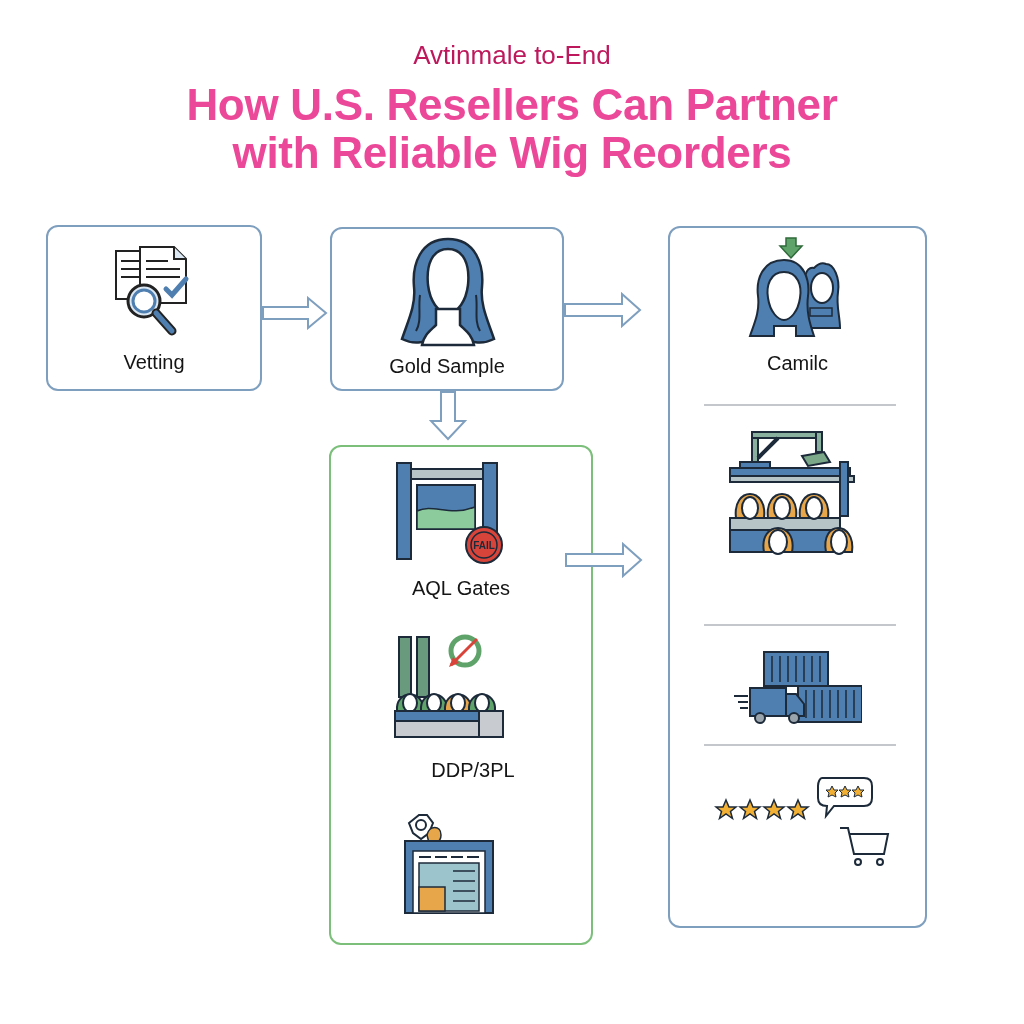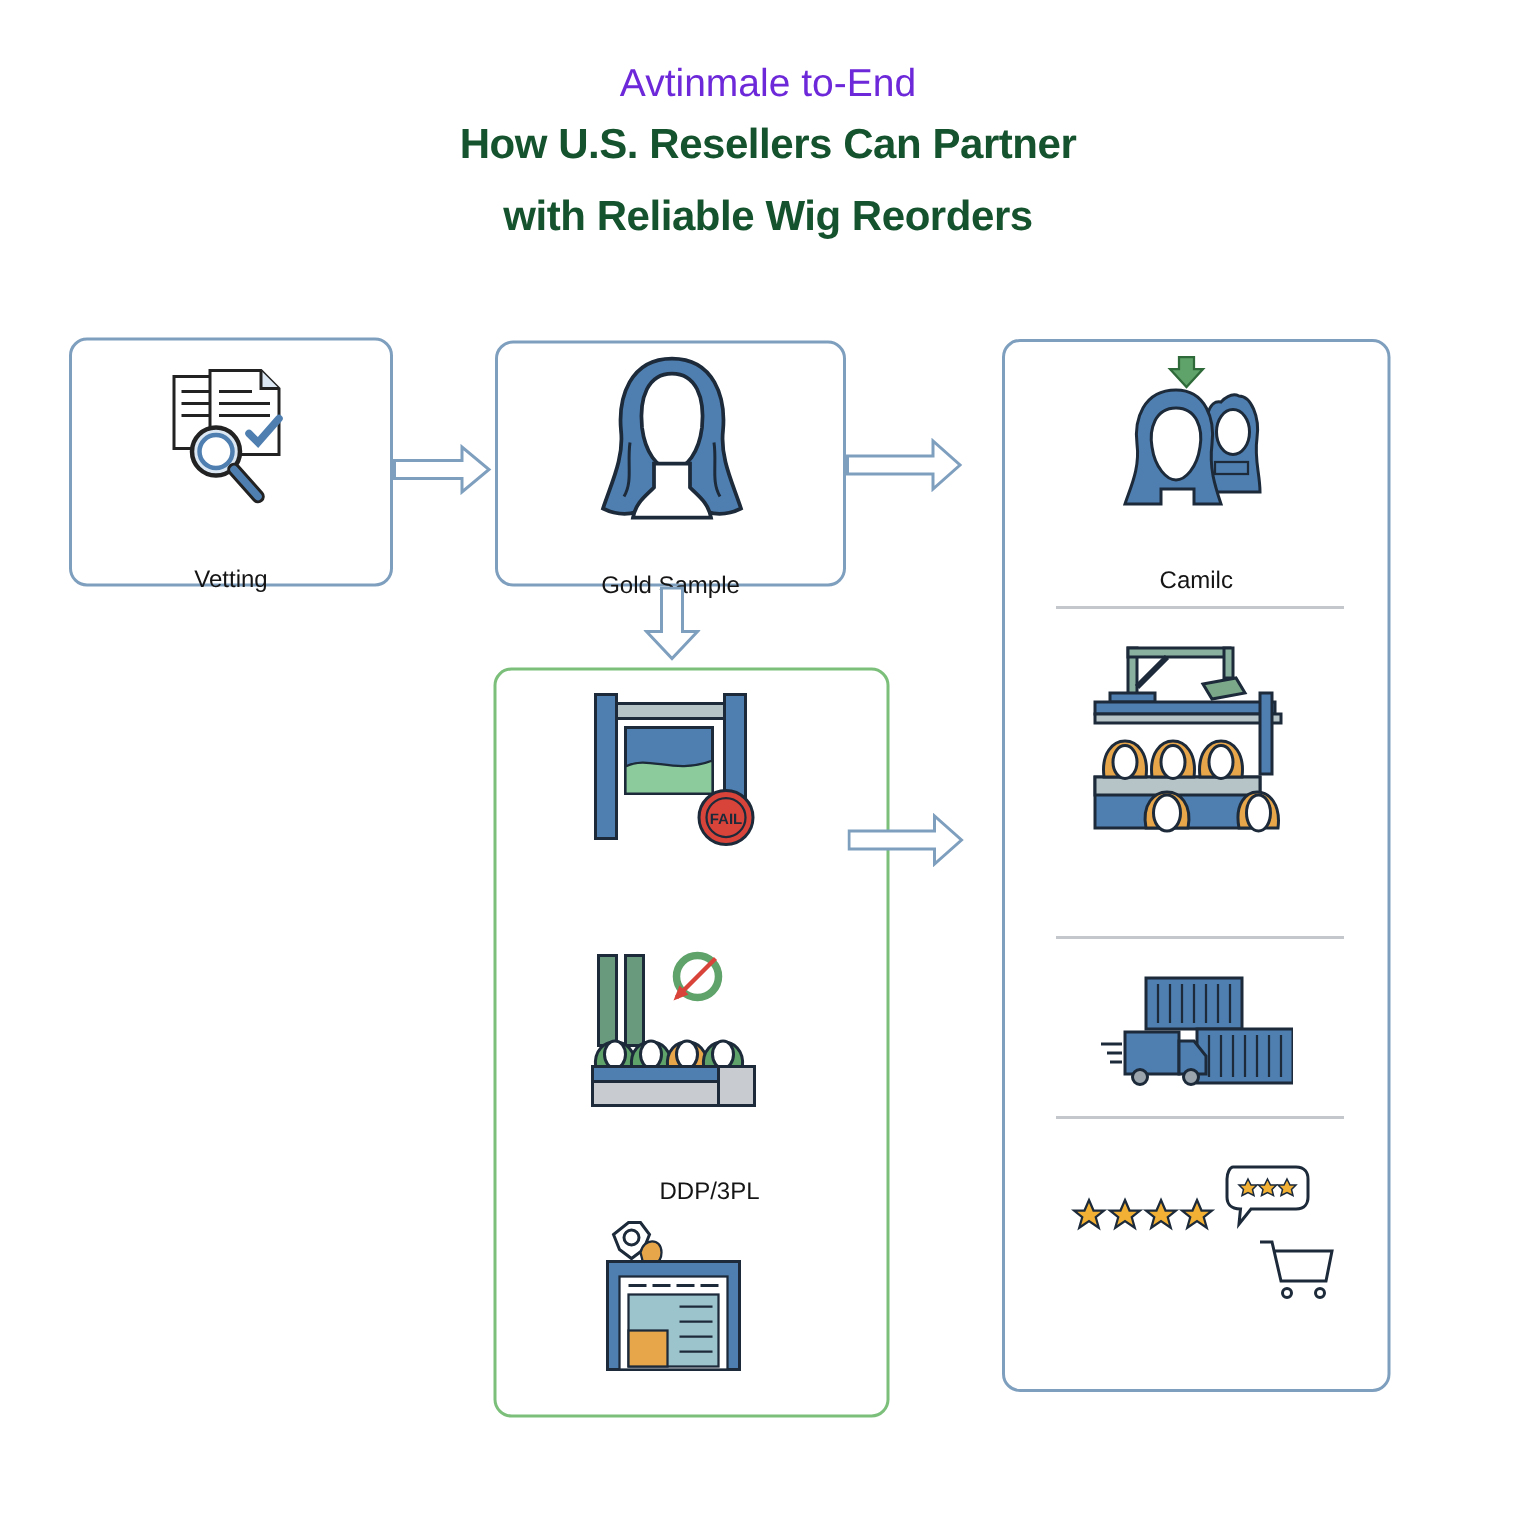--- a/index.html
+++ b/index.html
@@ -1,26 +1,26 @@
 <!DOCTYPE html>
 <html><head>
 <meta charset="utf-8">
 <style>
   * { box-sizing: border-box; margin: 0; padding: 0; }
   html, body { width: 1024px; height: 1024px; background: #ffffff; overflow: hidden; }
   body { position: relative; font-family: "Liberation Sans", "DejaVu Sans", sans-serif; color: #111; }
 
-  .subtitle { position: absolute; left: 0; width: 1024px; top: 40px; text-align: center; font-size: 26px; font-weight: 400; color: #6d28d9; }
-  .title { position: absolute; left: 0; width: 1024px; text-align: center; font-size: 28px; font-weight: 700; color: #14532d; letter-spacing: -0.3px; }
+  .subtitle { position: absolute; left: 0; width: 1024px; top: 40px; text-align: center; font-size: 26px; font-weight: 400; color: #be185d; }
+  .title { position: absolute; left: 0; width: 1024px; text-align: center; font-size: 44px; font-weight: 700; color: #ec4899; letter-spacing: -0.3px; }
   .title.l1 { top: 80px; }
   .title.l2 { top: 128px; }
 
   .box { position: absolute; border: 2px solid #7f9fbf; border-radius: 12px; background: #fff; }
   .box.green { border-color: #7bbf7b; }
-  .label { position: absolute; left: 0; right: 0; text-align: center; font-size: 16px; color: #151515; margin-top: 27px; }
+  .label { position: absolute; left: 0; right: 0; text-align: center; font-size: 20px; color: #151515; }
 
   .icon { position: absolute; }
   .divider { position: absolute; height: 2px; background: #c4c7cb; }
 
   .arrow { position: absolute; }
 </style>
 </head>
 <body>
 
 <div class="subtitle">Avtinmale to-End</div>
@@ -75,20 +75,21 @@
   <svg class="icon" style="left:62px; top:12px;" width="114" height="110" viewBox="0 0 114 110">
     <rect x="4" y="4" width="14" height="96" fill="#4f7fb0" stroke="#1c2a3a" stroke-width="2"></rect>
     <rect x="90" y="4" width="14" height="70" fill="#4f7fb0" stroke="#1c2a3a" stroke-width="2"></rect>
     <rect x="18" y="10" width="72" height="10" fill="#b6c4c8" stroke="#1c2a3a" stroke-width="2"></rect>
     <rect x="24" y="26" width="58" height="44" fill="#4f7fb0" stroke="#1c2a3a" stroke-width="2"></rect>
     <path d="M24 52 C40 44 56 58 82 48 V70 H24 Z" fill="#8ccc9c" stroke="#1c2a3a" stroke-width="1.5"></path>
     <circle cx="91" cy="86" r="18" fill="#d9443a" stroke="#1c2a3a" stroke-width="2"></circle>
     <circle cx="91" cy="86" r="13" fill="none" stroke="#1c2a3a" stroke-width="1.5"></circle>
     <text x="91" y="90" text-anchor="middle" font-family="Liberation Sans, sans-serif" font-size="10" font-weight="700" fill="#1c2a3a">FAIL</text>
   </svg>
+  <div class="label" style="top:130px;">AQL Gates</div>
 
   <svg class="icon" style="left:62px; top:186px;" width="114" height="110" viewBox="0 0 114 110">
     <rect x="6" y="4" width="12" height="60" fill="#6a9a7e" stroke="#1c2a3a" stroke-width="2"></rect>
     <rect x="24" y="4" width="12" height="60" fill="#6a9a7e" stroke="#1c2a3a" stroke-width="2"></rect>
     <circle cx="72" cy="18" r="14" fill="none" stroke="#5fa36a" stroke-width="5"></circle>
     <line x1="84" y1="6" x2="58" y2="32" stroke="#d9443a" stroke-width="3"></line>
     <path d="M56 34 L60 24 L66 30 Z" fill="#d9443a"></path>
     <g stroke="#1c2a3a" stroke-width="2">
       <path d="M4 78 C2 56 32 56 30 78 Z" fill="#5fa36a"></path>
       <ellipse cx="17" cy="70" rx="7" ry="9" fill="#fff"></ellipse>

